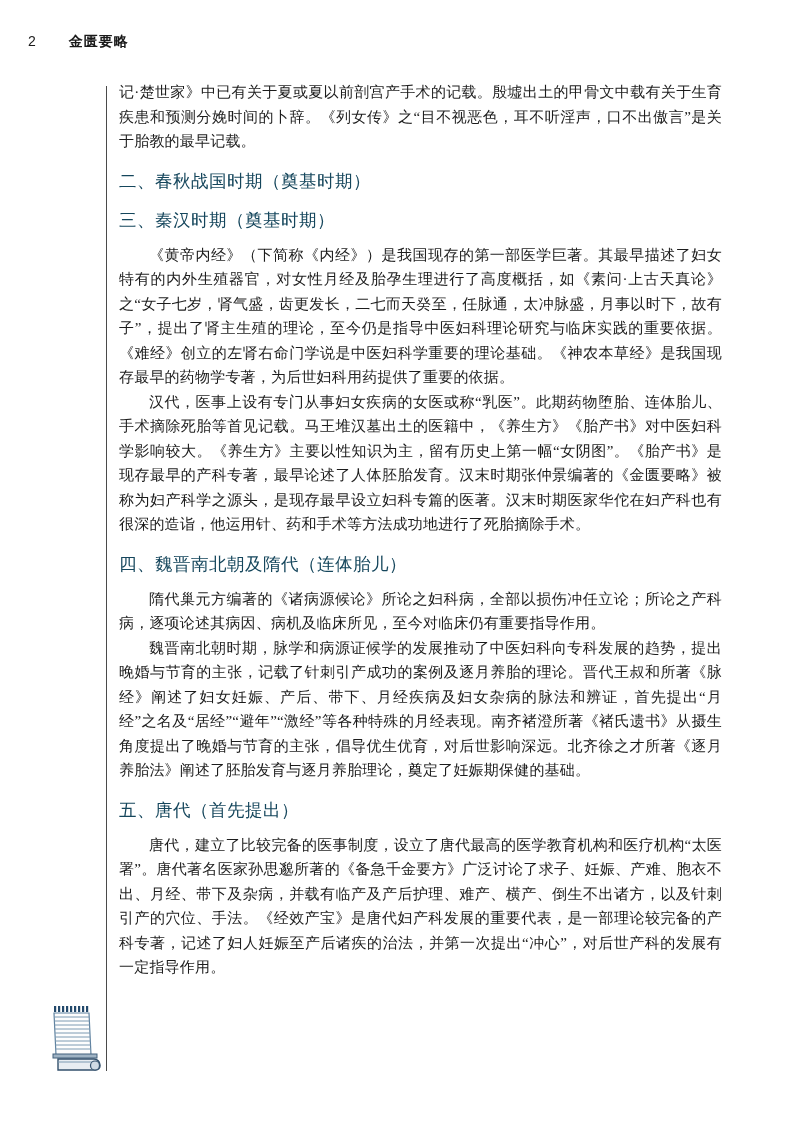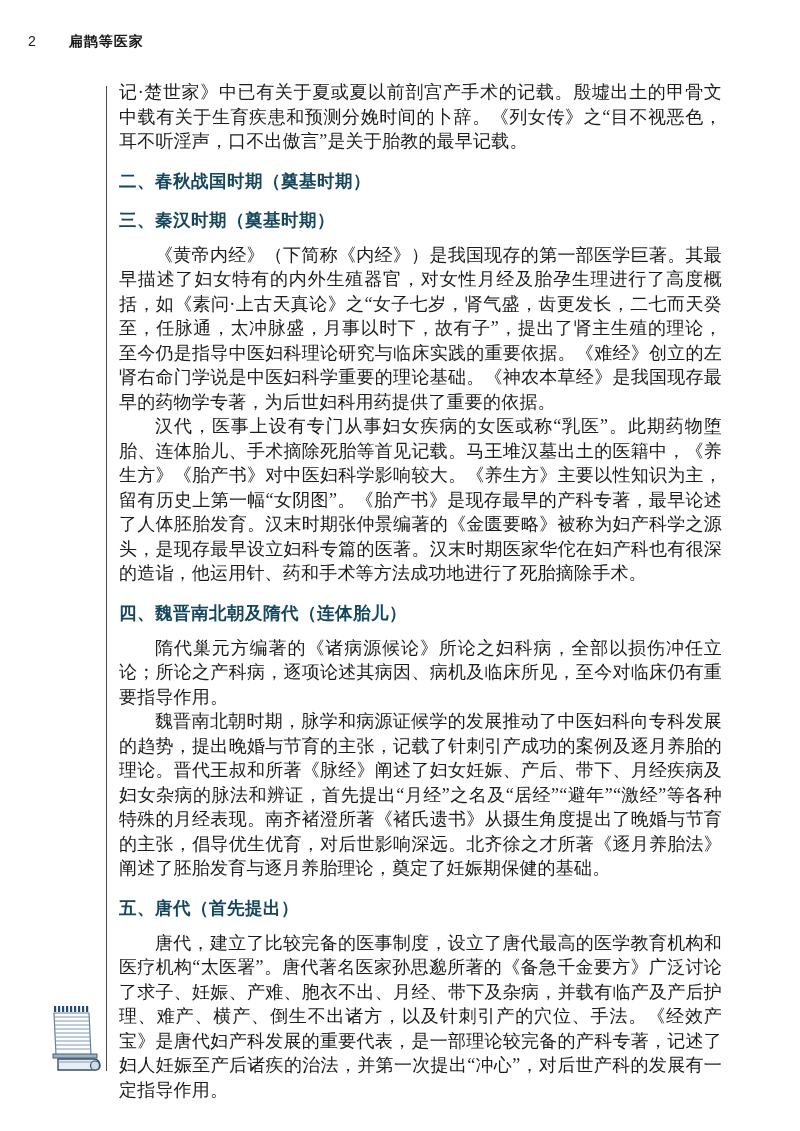--- a/index.html
+++ b/index.html
@@ -34,51 +34,51 @@
   }
   .content {
     position: absolute;
     left: 119px;
     top: 80px;
     width: 603px;
     color: #1c1c1c;
   }
   .content p {
     margin: 0;
-    font-size: 18px;
+    font-size: 15px;
     line-height: 24.5px;
     text-align: justify;
     text-indent: 2em;
     letter-spacing: 0.2px;
   }
   .content p.continued { text-indent: 0; }
   .content h2 {
     margin: 15px 0 11px 0;
     font-family: "Liberation Sans", "DejaVu Sans", sans-serif;
     font-size: 17.5px;
-    font-weight: 700;
+    font-weight: 400;
     color: #15465c;
     letter-spacing: 0.5px;
   }
   .books-icon-wrap {
     position: absolute;
     left: 44px;
     top: 1002px;
     width: 62px;
     height: 72px;
   }
 </style>
 </head>
 <body>
 
 <div class="page">
 
   <div class="running-header">
     <span>2</span>
-    <span class="running-title">扁鹊等医家</span>
+    <span class="running-title">金匮要略</span>
   </div>
 
   <div class="margin-rule"></div>
 
   <main class="content">
     <p class="continued">记·楚世家》中已有关于夏或夏以前剖宫产手术的记载。殷墟出土的甲骨文中载有关于生育疾患和预测分娩时间的卜辞。《列女传》之“目不视恶色，耳不听淫声，口不出傲言”是关于胎教的最早记载。</p>
     <h2>二、春秋战国时期（奠基时期）</h2>
     <h2>三、秦汉时期（奠基时期）</h2>
     <p>《黄帝内经》（下简称《内经》）是我国现存的第一部医学巨著。其最早描述了妇女特有的内外生殖器官，对女性月经及胎孕生理进行了高度概括，如《素问·上古天真论》之“女子七岁，肾气盛，齿更发长，二七而天癸至，任脉通，太冲脉盛，月事以时下，故有子”，提出了肾主生殖的理论，至今仍是指导中医妇科理论研究与临床实践的重要依据。《难经》创立的左肾右命门学说是中医妇科学重要的理论基础。《神农本草经》是我国现存最早的药物学专著，为后世妇科用药提供了重要的依据。</p>
     <p>汉代，医事上设有专门从事妇女疾病的女医或称“乳医”。此期药物堕胎、连体胎儿、手术摘除死胎等首见记载。马王堆汉墓出土的医籍中，《养生方》《胎产书》对中医妇科学影响较大。《养生方》主要以性知识为主，留有历史上第一幅“女阴图”。《胎产书》是现存最早的产科专著，最早论述了人体胚胎发育。汉末时期张仲景编著的《金匮要略》被称为妇产科学之源头，是现存最早设立妇科专篇的医著。汉末时期医家华佗在妇产科也有很深的造诣，他运用针、药和手术等方法成功地进行了死胎摘除手术。</p>

